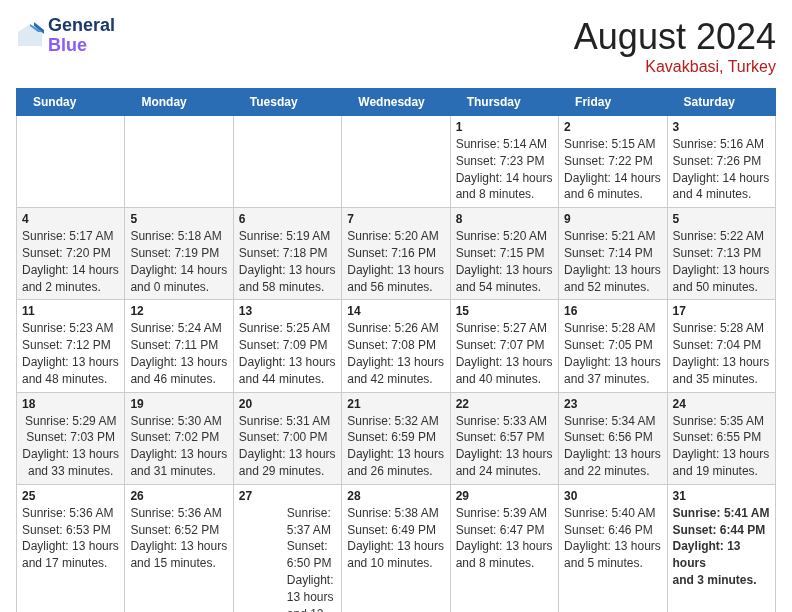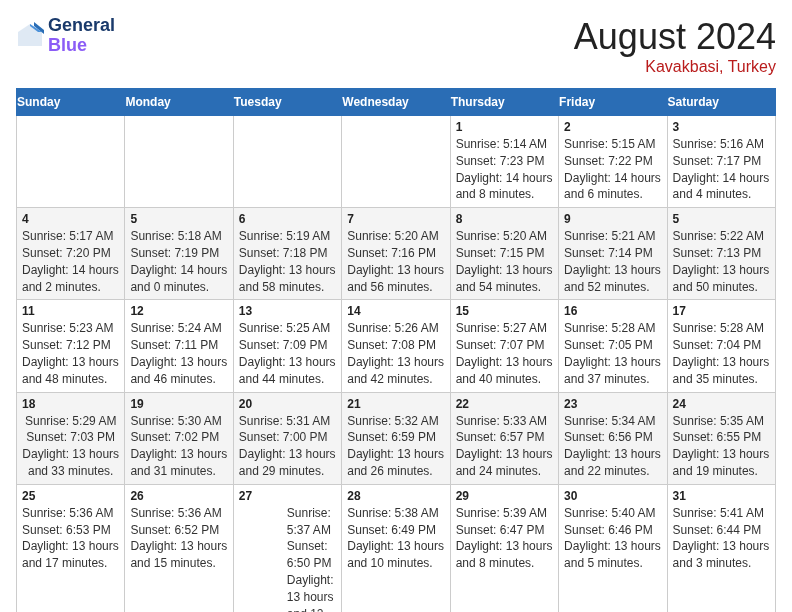--- a/index.html
+++ b/index.html
@@ -48,21 +48,21 @@
     }
     table {
       width: 100%;
       border-collapse: collapse;
       font-size: 10.5px;
     }
     thead tr th {
       background: #2a6db5;
       color: #fff;
       text-align: left;
-      padding: 6px 0;
+      padding: 6px 16px;
       font-size: 12px;
       font-weight: bold;
       border: 1px solid #2a6db5;
     }
     tbody tr td {
       border: 1px solid #ccc;
       vertical-align: top;
       padding: 4px 5px;
       width: 14.28%;
       min-height: 70px;
@@ -137,21 +137,21 @@
         <td>
           <span class="day-num">2</span>
           <div class="day-info" style="white-space: pre-line;">Sunrise: 5:15 AM
 Sunset: 7:22 PM
 Daylight: 14 hours
 and 6 minutes.</div>
         </td>
         <td>
           <span class="day-num">3</span>
           <div class="day-info" style="white-space: pre-line;">Sunrise: 5:16 AM
-Sunset: 7:17 PM
+Sunset: 7:26 PM
 Daylight: 14 hours
 and 4 minutes.</div>
         </td>
       </tr>
       <tr>
         <td>
           <span class="day-num">4</span>
           <div class="day-info" style="white-space: pre-line;">Sunrise: 5:17 AM
 Sunset: 7:20 PM
 Daylight: 14 hours
@@ -340,20 +340,20 @@
         </td>
         <td>
           <span class="day-num">30</span>
           <div class="day-info" style="white-space: pre-line;">Sunrise: 5:40 AM
 Sunset: 6:46 PM
 Daylight: 13 hours
 and 5 minutes.</div>
         </td>
         <td>
           <span class="day-num">31</span>
-          <div class="day-info" style="white-space: pre-line;">Sunrise: 5:41 AM
+          <div class="day-info" style="white-space: pre-line; font-weight: bold;">Sunrise: 5:41 AM
 Sunset: 6:44 PM
 Daylight: 13 hours
 and 3 minutes.</div>
         </td>
       </tr>
     </tbody>
 </table>
 
 </body></html>

